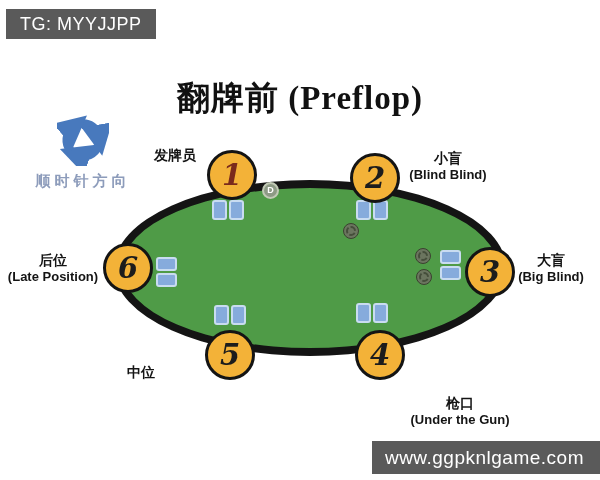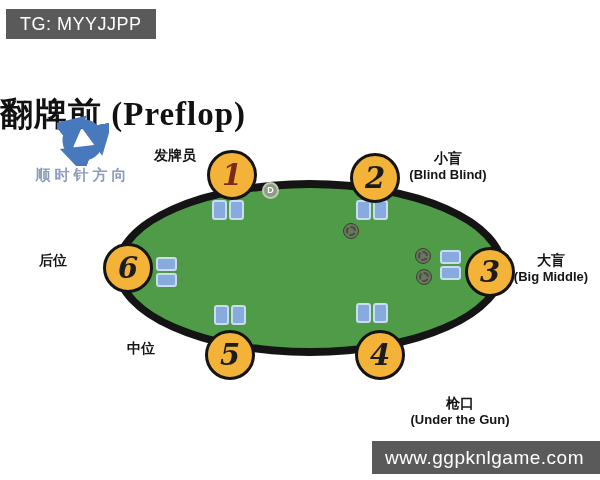--- a/index.html
+++ b/index.html
@@ -11,30 +11,30 @@
   .badge{
     position:absolute;background:#5a5a5a;color:#ffffff;
     font-size:18px;letter-spacing:.5px;line-height:30px;height:30px;
     padding:0 14px;white-space:nowrap;
   }
   .badge.tl{left:6px;top:9px;}
   .badge.br{right:0;top:441px;font-size:19px;height:33px;line-height:33px;padding:0 16px 0 13px;}
 
   
   .title{
-    position:absolute;left:0;top:92px;width:100%;
+    position:absolute;left:0;top:76px;width:100%;text-align:center;
     font-family:"Liberation Serif","DejaVu Serif",serif;
     font-weight:700;font-size:33px;color:#111;letter-spacing:1px;
   }
 
   
   .cw{position:absolute;left:28px;top:114px;width:110px;text-align:center;}
   .cw svg{display:block;margin:0 auto;}
   .cw-label{
-    margin-top:0;font-size:15px;font-weight:700;color:#8d9cbb;letter-spacing:4px;white-space:nowrap;
+    margin-top:6px;font-size:15px;font-weight:700;color:#8d9cbb;letter-spacing:4px;white-space:nowrap;
   }
 
   
   .table{
     position:absolute;left:114px;top:180px;width:392px;height:176px;
     box-sizing:border-box;border-radius:50%;
     background:#4f9b47;border:8px solid #141414;
   }
 
   
@@ -56,21 +56,21 @@
   .seat-6{left:103px;top:243px;}
 
   
   .plabel{position:absolute;text-align:center;color:#141414;line-height:1.2;}
   .plabel .zh{font-size:14px;font-weight:700;}
   .plabel .en{font-size:13px;font-weight:700;}
   .lbl-dealer{left:133px;top:147px;width:84px;text-align:center;}
   .lbl-sb{left:398px;top:150px;width:100px;}
   .lbl-bb{left:513px;top:252px;width:76px;}
   .lbl-utg{left:410px;top:364px;width:100px;margin-top:31px;}
-  .lbl-mp{left:91px;top:340px;width:100px;}
+  .lbl-mp{left:91px;top:364px;width:100px;}
   .lbl-lp{left:5px;top:252px;width:96px;}
 
   
   .cards{position:absolute;display:flex;gap:2px;}
   .cards.vert{flex-direction:column;}
   .card{
     width:15px;height:20px;box-sizing:border-box;border-radius:3px;
     background:#86abdc;border:2px solid #c9dcf1;
   }
   .card.land{width:21px;height:14px;}
@@ -180,28 +180,29 @@
 
   <div class="plabel lbl-dealer">
     <div class="zh">发牌员</div>
   </div>
   <div class="plabel lbl-sb">
     <div class="zh">小盲</div>
     <div class="en">(Blind Blind)</div>
   </div>
   <div class="plabel lbl-bb">
     <div class="zh">大盲</div>
-    <div class="en">(Big Middle)</div>
+    <div class="en">(Big Blind)</div>
   </div>
   <div class="plabel lbl-utg">
     <div class="zh">枪口</div>
     <div class="en">(Under the Gun)</div>
   </div>
   <div class="plabel lbl-mp">
     <div class="zh">中位</div>
   </div>
   <div class="plabel lbl-lp">
     <div class="zh">后位</div>
+    <div class="en">(Late Position)</div>
   </div>
 
   <div class="badge br">www.ggpknlgame.com</div>
 
 </div>
 
 </body></html>

